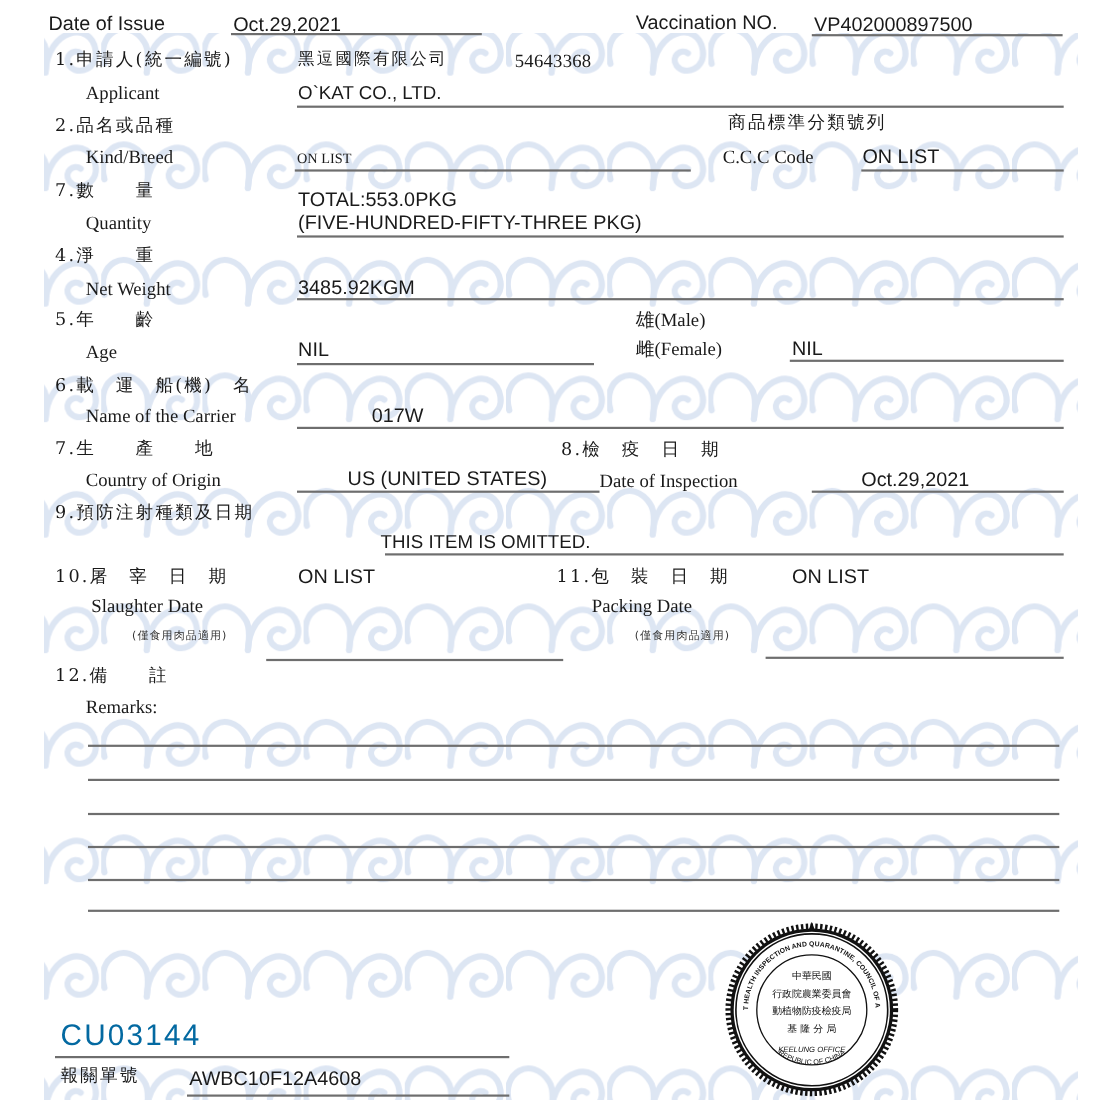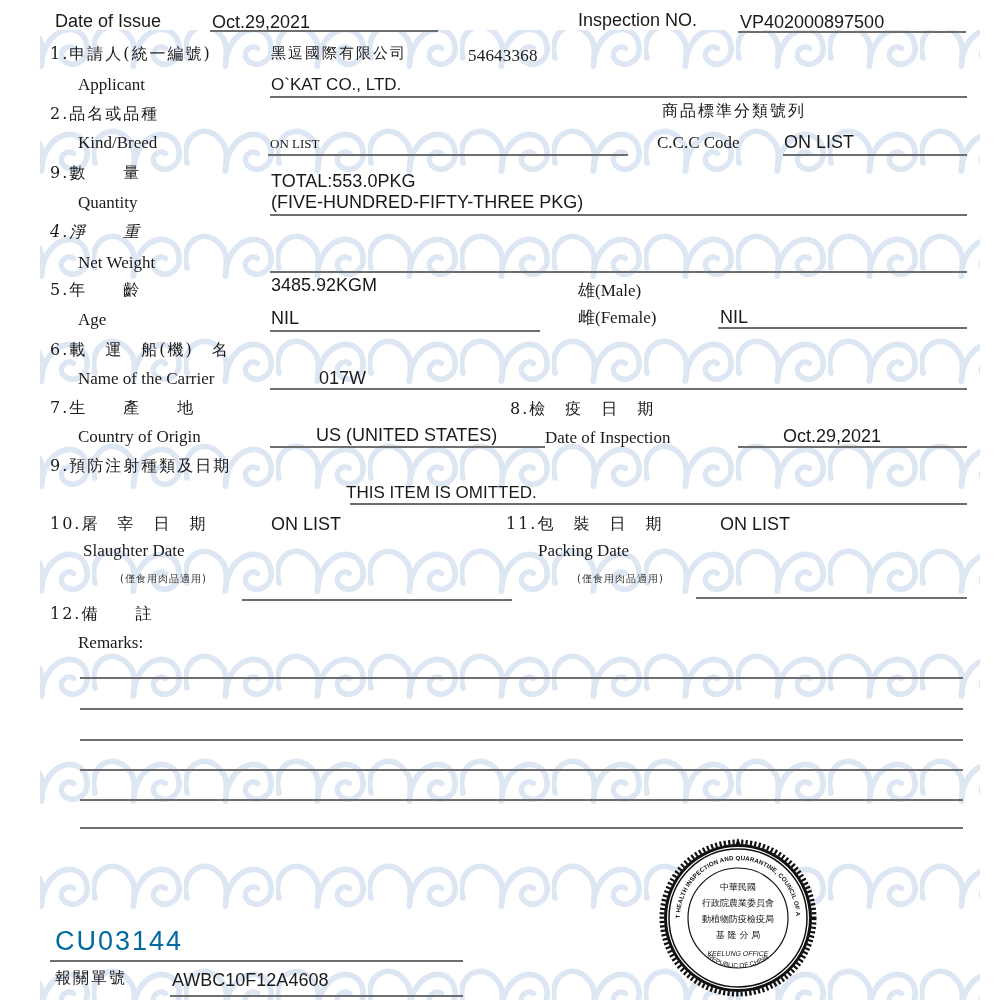--- a/index.html
+++ b/index.html
@@ -32,69 +32,69 @@
     </g>
     <pattern id="rampat" x="0" y="0" width="92" height="105" patternUnits="userSpaceOnUse">
       <use href="#ram" transform="translate(-5,10) scale(0.8)"></use>
     </pattern>
   </defs>
   <rect x="40" y="30" width="940" height="970" fill="url(#rampat)" opacity="0.85"></rect>
 </svg>
 
 <div class="doc">
 
-  <span class="t sans" style="left:55px;top:12px;font-size:18px;">Date of Issue</span>
+  <span class="t sans" style="left:44px;top:12px;font-size:18px;">Date of Issue</span>
   <span class="t sans" style="left:212px;top:13px;font-size:18px;">Oct.29,2021</span>
   <div class="line" style="left:210px;top:30px;width:228px;"></div>
 
-  <span class="t sans" style="left:578px;top:11px;font-size:18px;">Inspection NO.</span>
+  <span class="t sans" style="left:578px;top:11px;font-size:18px;">Vaccination NO.</span>
   <span class="t sans" style="left:740px;top:13px;font-size:18px;">VP402000897500</span>
   <div class="line" style="left:738px;top:31px;width:228px;"></div>
 
   <span class="t cjk" style="left:50px;top:46px;">1.申請人(統一編號)</span>
   <span class="t mono" style="left:78px;top:76px;">Applicant</span>
   <span class="t cjk" style="left:271px;top:46px;font-size:15px;">黑逗國際有限公司</span>
   <span class="t serif" style="left:468px;top:47px;font-size:17px;">54643368</span>
   <span class="t sans" style="left:271px;top:76px;">O`KAT CO., LTD.</span>
   <div class="line" style="left:270px;top:96px;width:697px;"></div>
 
   <span class="t cjk" style="left:50px;top:106px;">2.品名或品種</span>
   <span class="t mono" style="left:78px;top:134px;">Kind/Breed</span>
   <span class="t mono" style="left:270px;top:137px;font-size:13px;">ON LIST</span>
   <div class="line" style="left:268px;top:154px;width:360px;"></div>
 
   <span class="t cjk" style="left:662px;top:103px;">商品標準分類號列</span>
   <span class="t mono" style="left:657px;top:134px;">C.C.C Code</span>
   <span class="t sans" style="left:784px;top:133px;font-size:18px;">ON LIST</span>
   <div class="line" style="left:783px;top:154px;width:184px;"></div>
 
-  <span class="t cjk" style="left:50px;top:165px;">9.數　　量</span>
+  <span class="t cjk" style="left:50px;top:165px;">7.數　　量</span>
   <span class="t mono" style="left:78px;top:194px;">Quantity</span>
   <span class="t sans" style="left:271px;top:172px;font-size:18px;">TOTAL:553.0PKG</span>
   <span class="t sans" style="left:271px;top:193px;font-size:18px;">(FIVE-HUNDRED-FIFTY-THREE PKG)</span>
   <div class="line" style="left:270px;top:214px;width:697px;"></div>
 
-  <span class="t cjk" style="left:50px;top:224px;font-style:italic;">4.淨　　重</span>
+  <span class="t cjk" style="left:50px;top:224px;">4.淨　　重</span>
   <span class="t mono" style="left:78px;top:254px;">Net Weight</span>
-  <span class="t sans" style="left:271px;top:252px;font-size:18px;margin-top:24px;">3485.92KGM</span>
+  <span class="t sans" style="left:271px;top:252px;font-size:18px;">3485.92KGM</span>
   <div class="line" style="left:270px;top:271px;width:697px;"></div>
 
   <span class="t cjk" style="left:50px;top:282px;">5.年　　齡</span>
   <span class="t mono" style="left:78px;top:311px;">Age</span>
   <span class="t sans" style="left:271px;top:309px;font-size:18px;">NIL</span>
   <div class="line" style="left:270px;top:330px;width:270px;"></div>
 
   <span class="t mono" style="left:578px;top:282px;">雄(Male)</span>
   <span class="t mono" style="left:578px;top:309px;">雌(Female)</span>
   <span class="t sans" style="left:720px;top:308px;font-size:18px;">NIL</span>
   <div class="line" style="left:718px;top:327px;width:249px;"></div>
 
   <span class="t cjk" style="left:50px;top:342px;">6.載　運　船(機)　名</span>
   <span class="t mono" style="left:78px;top:370px;">Name of the Carrier</span>
-  <span class="t sans" style="left:304px;top:369px;font-size:18px;padding-left:15px;">017W</span>
+  <span class="t sans" style="left:323px;top:369px;font-size:18px;padding-left:15px;">017W</span>
   <div class="line" style="left:270px;top:388px;width:697px;"></div>
 
   <span class="t cjk" style="left:50px;top:400px;">7.生　　產　　地</span>
   <span class="t mono" style="left:78px;top:428px;">Country of Origin</span>
   <span class="t sans" style="left:316px;top:426px;font-size:18px;">US (UNITED STATES)</span>
   <div class="line" style="left:270px;top:446px;width:275px;"></div>
 
   <span class="t cjk" style="left:510px;top:401px;">8.檢　疫　日　期</span>
   <span class="t mono" style="left:545px;top:429px;">Date of Inspection</span>
   <span class="t sans" style="left:783px;top:427px;font-size:18px;">Oct.29,2021</span>

